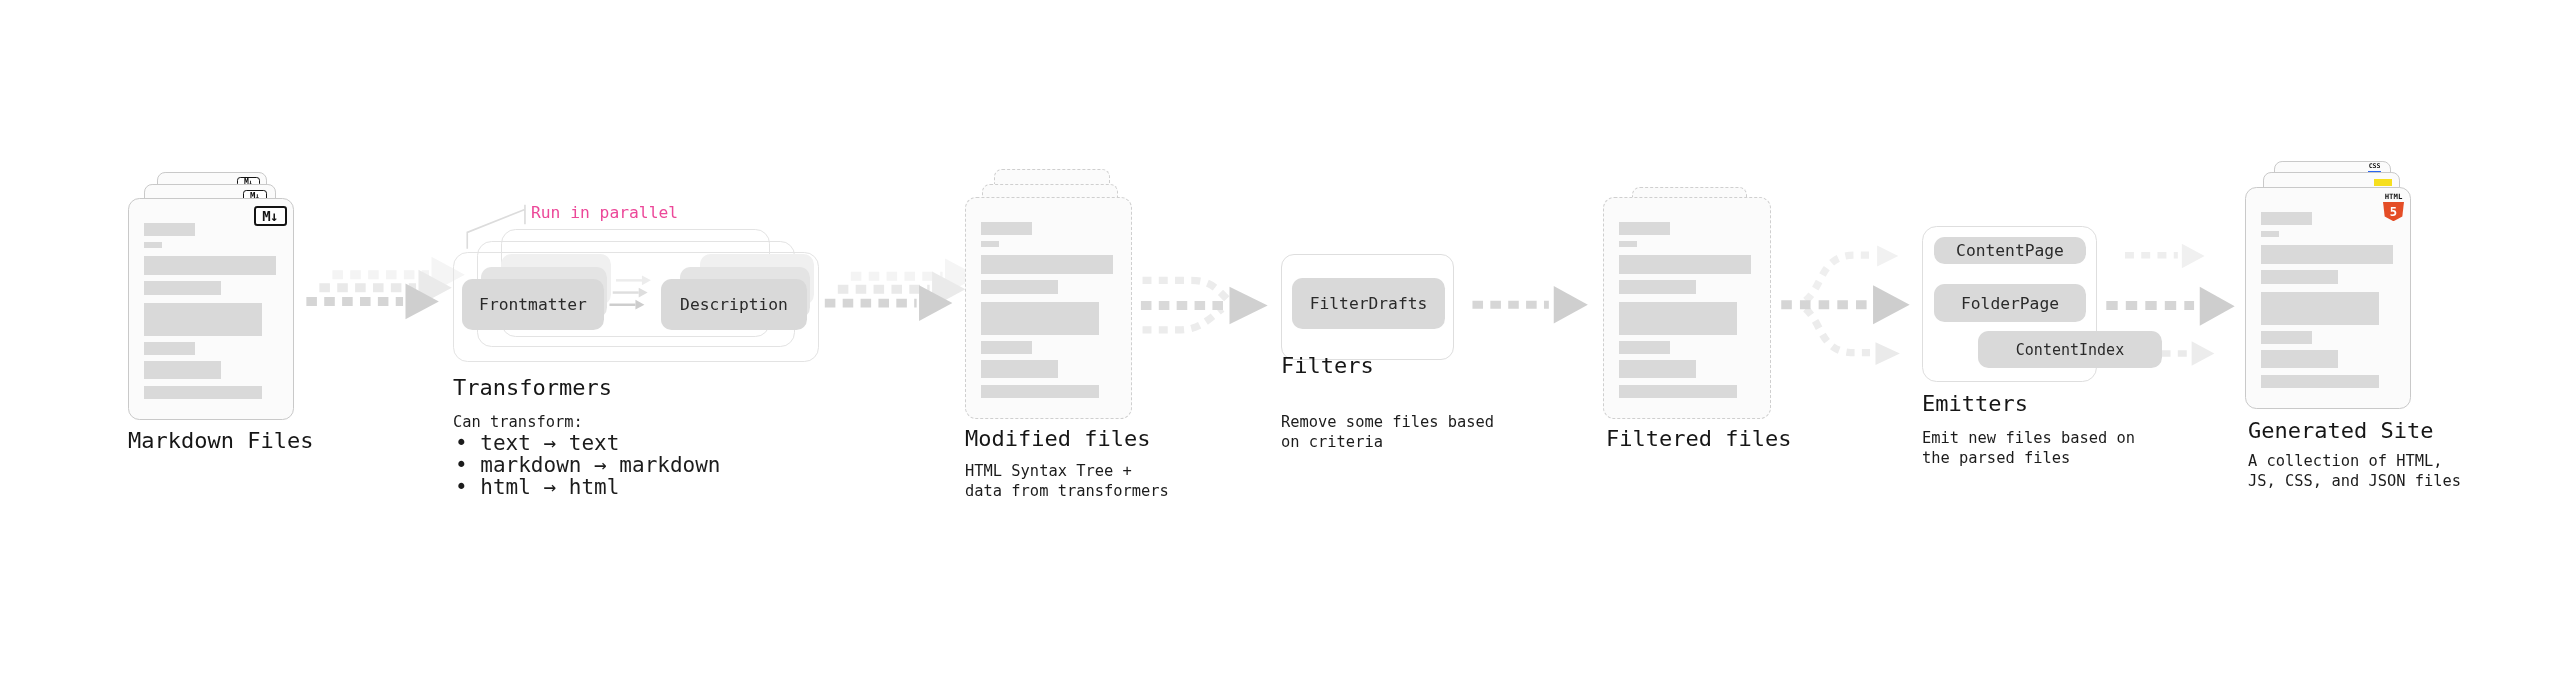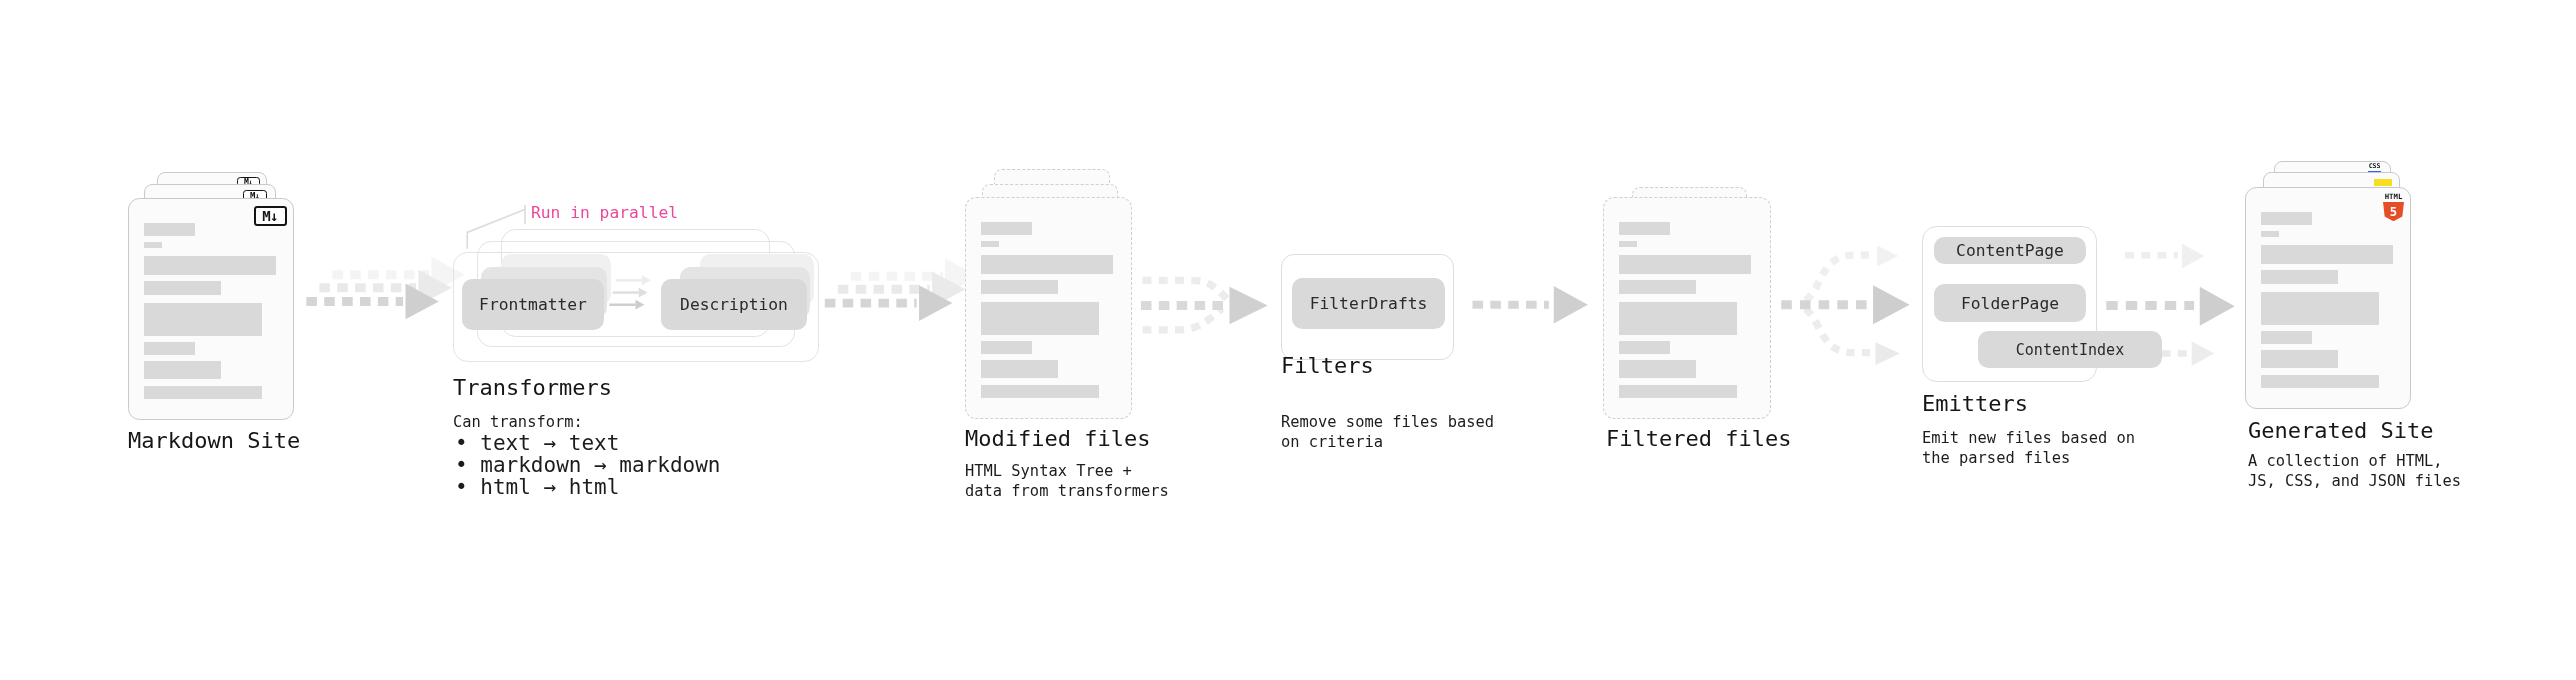--- a/index.html
+++ b/index.html
@@ -139,21 +139,21 @@
           <div class="bar" style="width: 38%; top: 0px; height: 13px;"></div>
           <div class="bar" style="width: 13%; top: 18.7px; height: 5.7px;"></div>
           <div class="bar" style="width: 100%; top: 32.5px; height: 18.7px;"></div>
           <div class="bar" style="width: 58%; top: 58px; height: 14px;"></div>
           <div class="bar" style="width: 89%; top: 80px; height: 32.5px;"></div>
           <div class="bar" style="width: 38%; top: 119px; height: 13px;"></div>
           <div class="bar" style="width: 58%; top: 138px; height: 18px;"></div>
           <div class="bar" style="width: 89%; top: 163px; height: 12.2px;"></div>
         </div>
     </div>
-    <div class="stage-label" style="left:128px;top:428px;">Markdown Site</div>
+    <div class="stage-label" style="left:128px;top:428px;">Markdown Files</div>
   </div>
 
   <div>
     <div class="panel" style="left:501px;top:229px;width:269px;height:108px;"></div>
     <div class="panel" style="left:477px;top:241px;width:318px;height:106px;"></div>
     <div class="panel" style="left:453px;top:252px;width:366px;height:110px;"></div>
 
     <div class="node ghost2" style="left:501px;top:254px;width:110px;height:51px;"></div>
     <div class="node ghost1" style="left:481px;top:267px;width:126px;height:51px;"></div>
     <div class="node" style="left:462px;top:279px;width:142px;height:51px;">Frontmatter</div>

